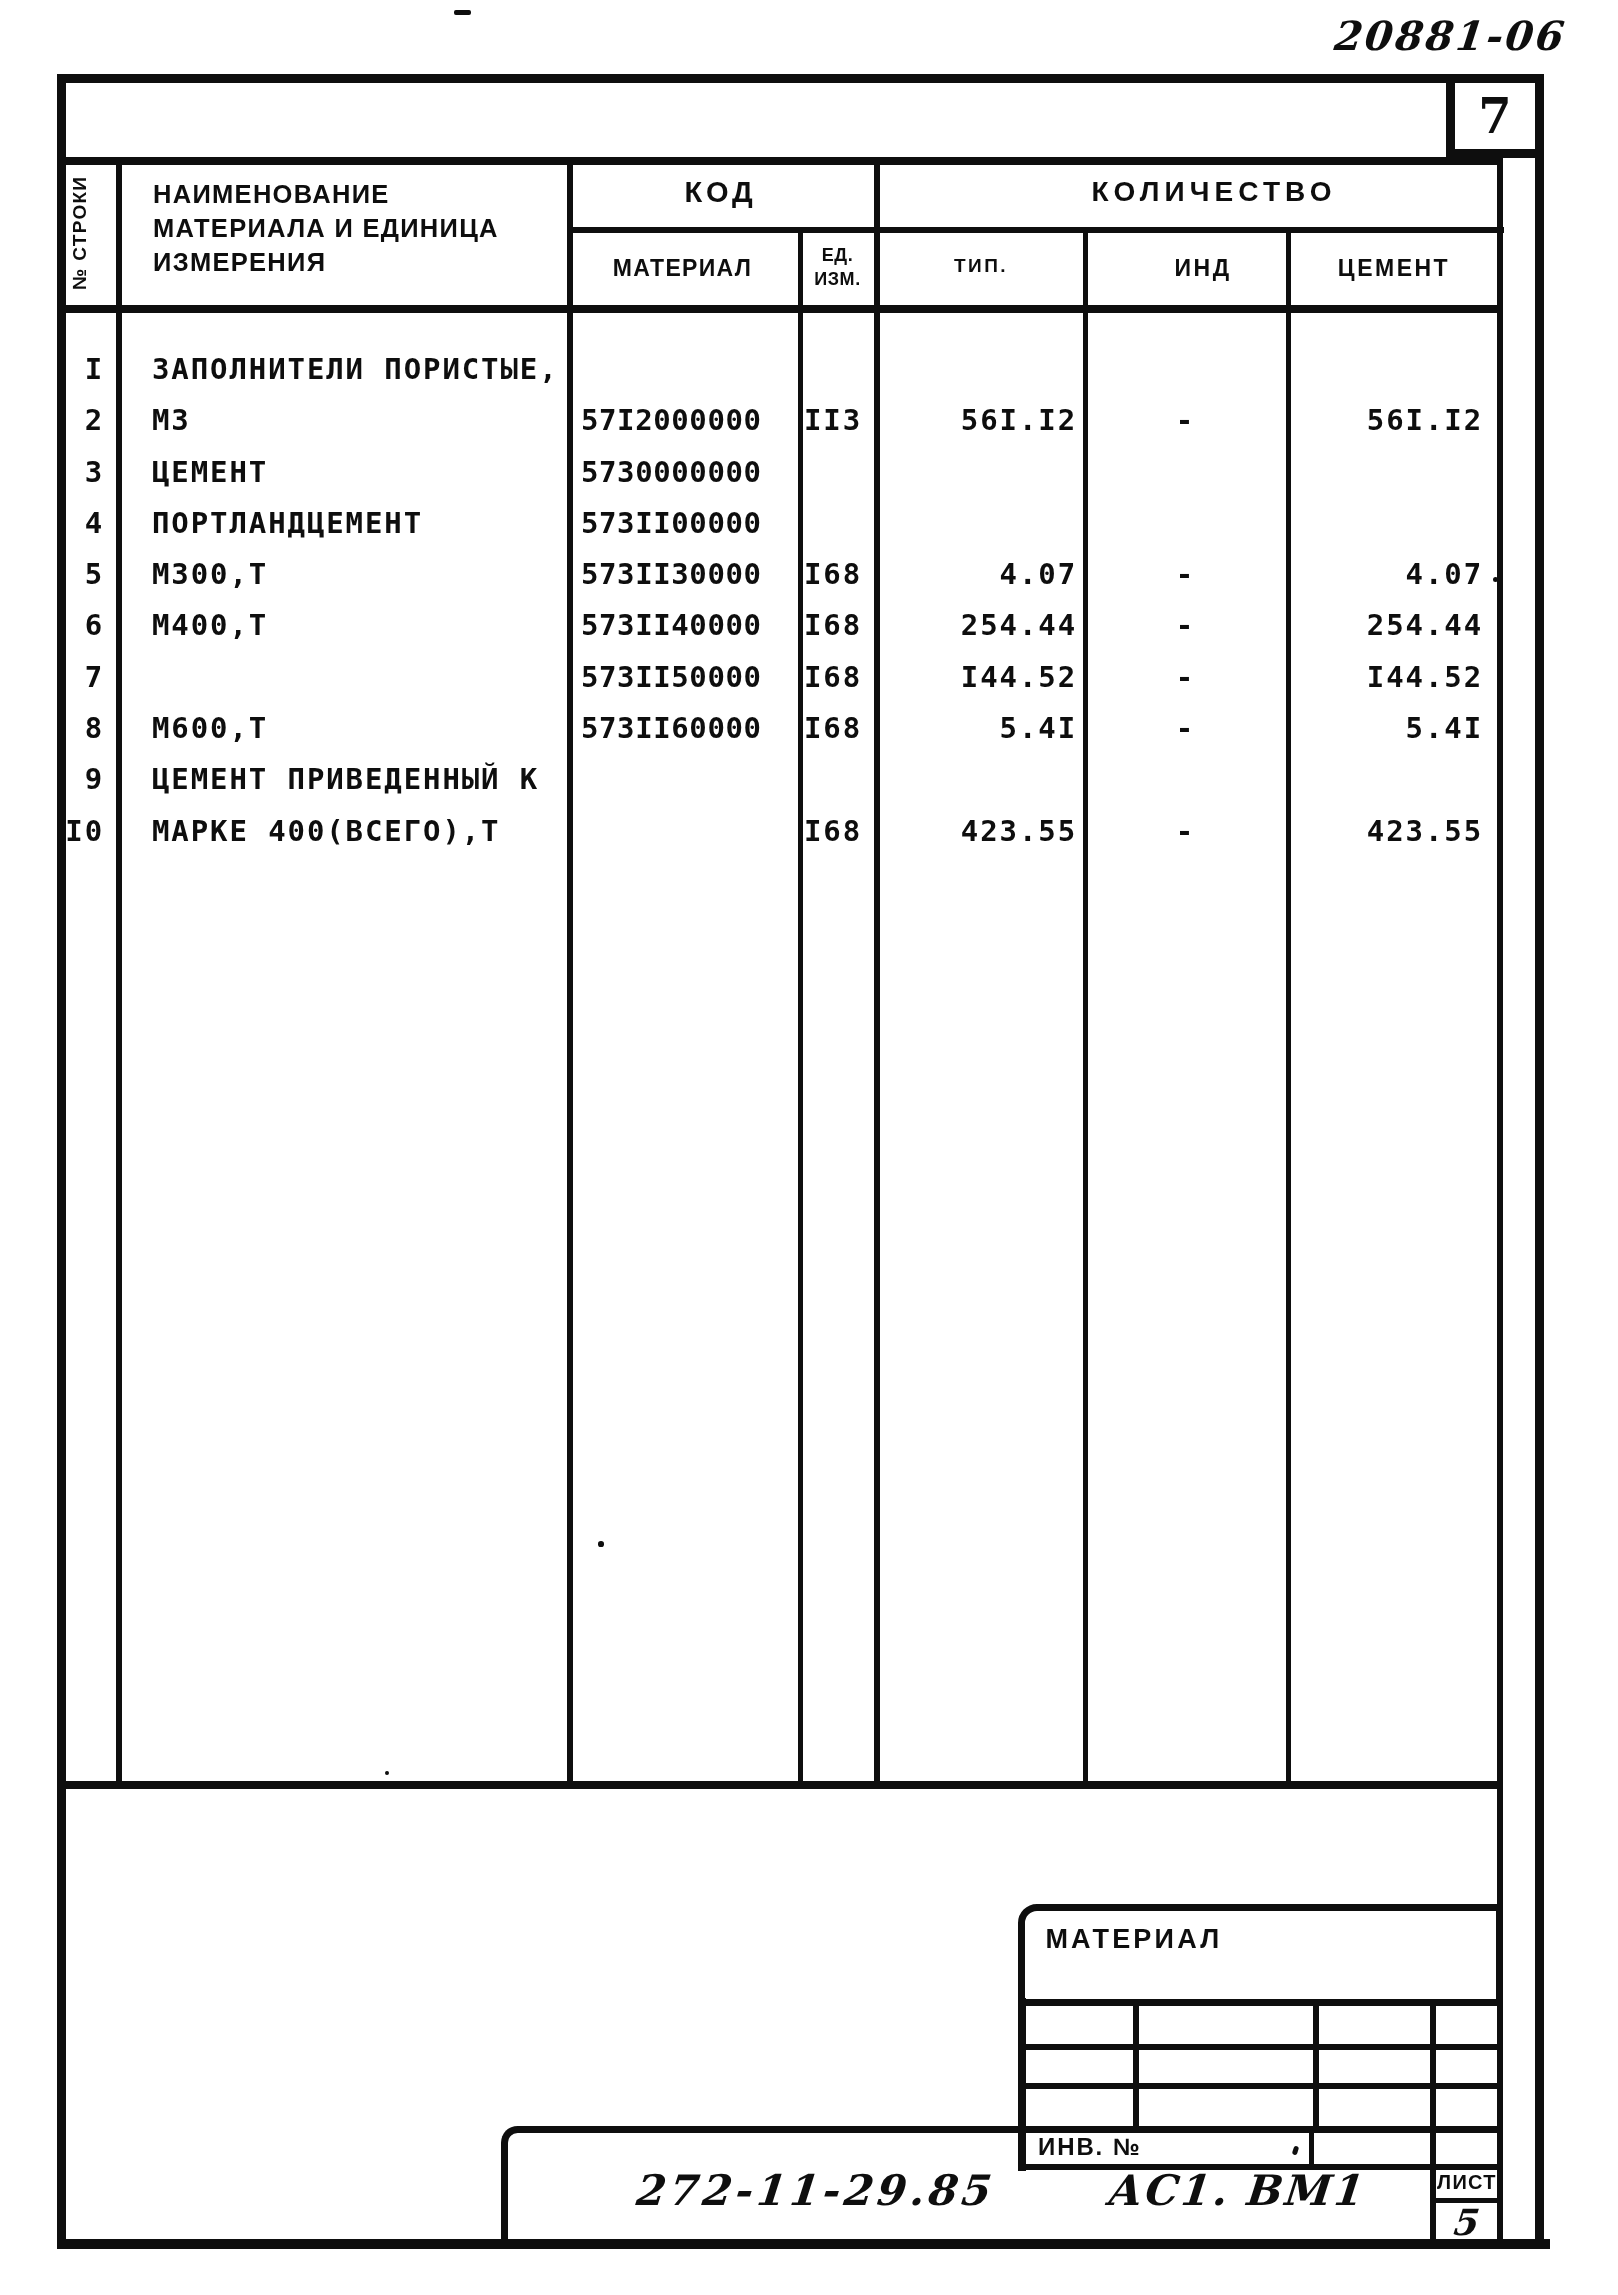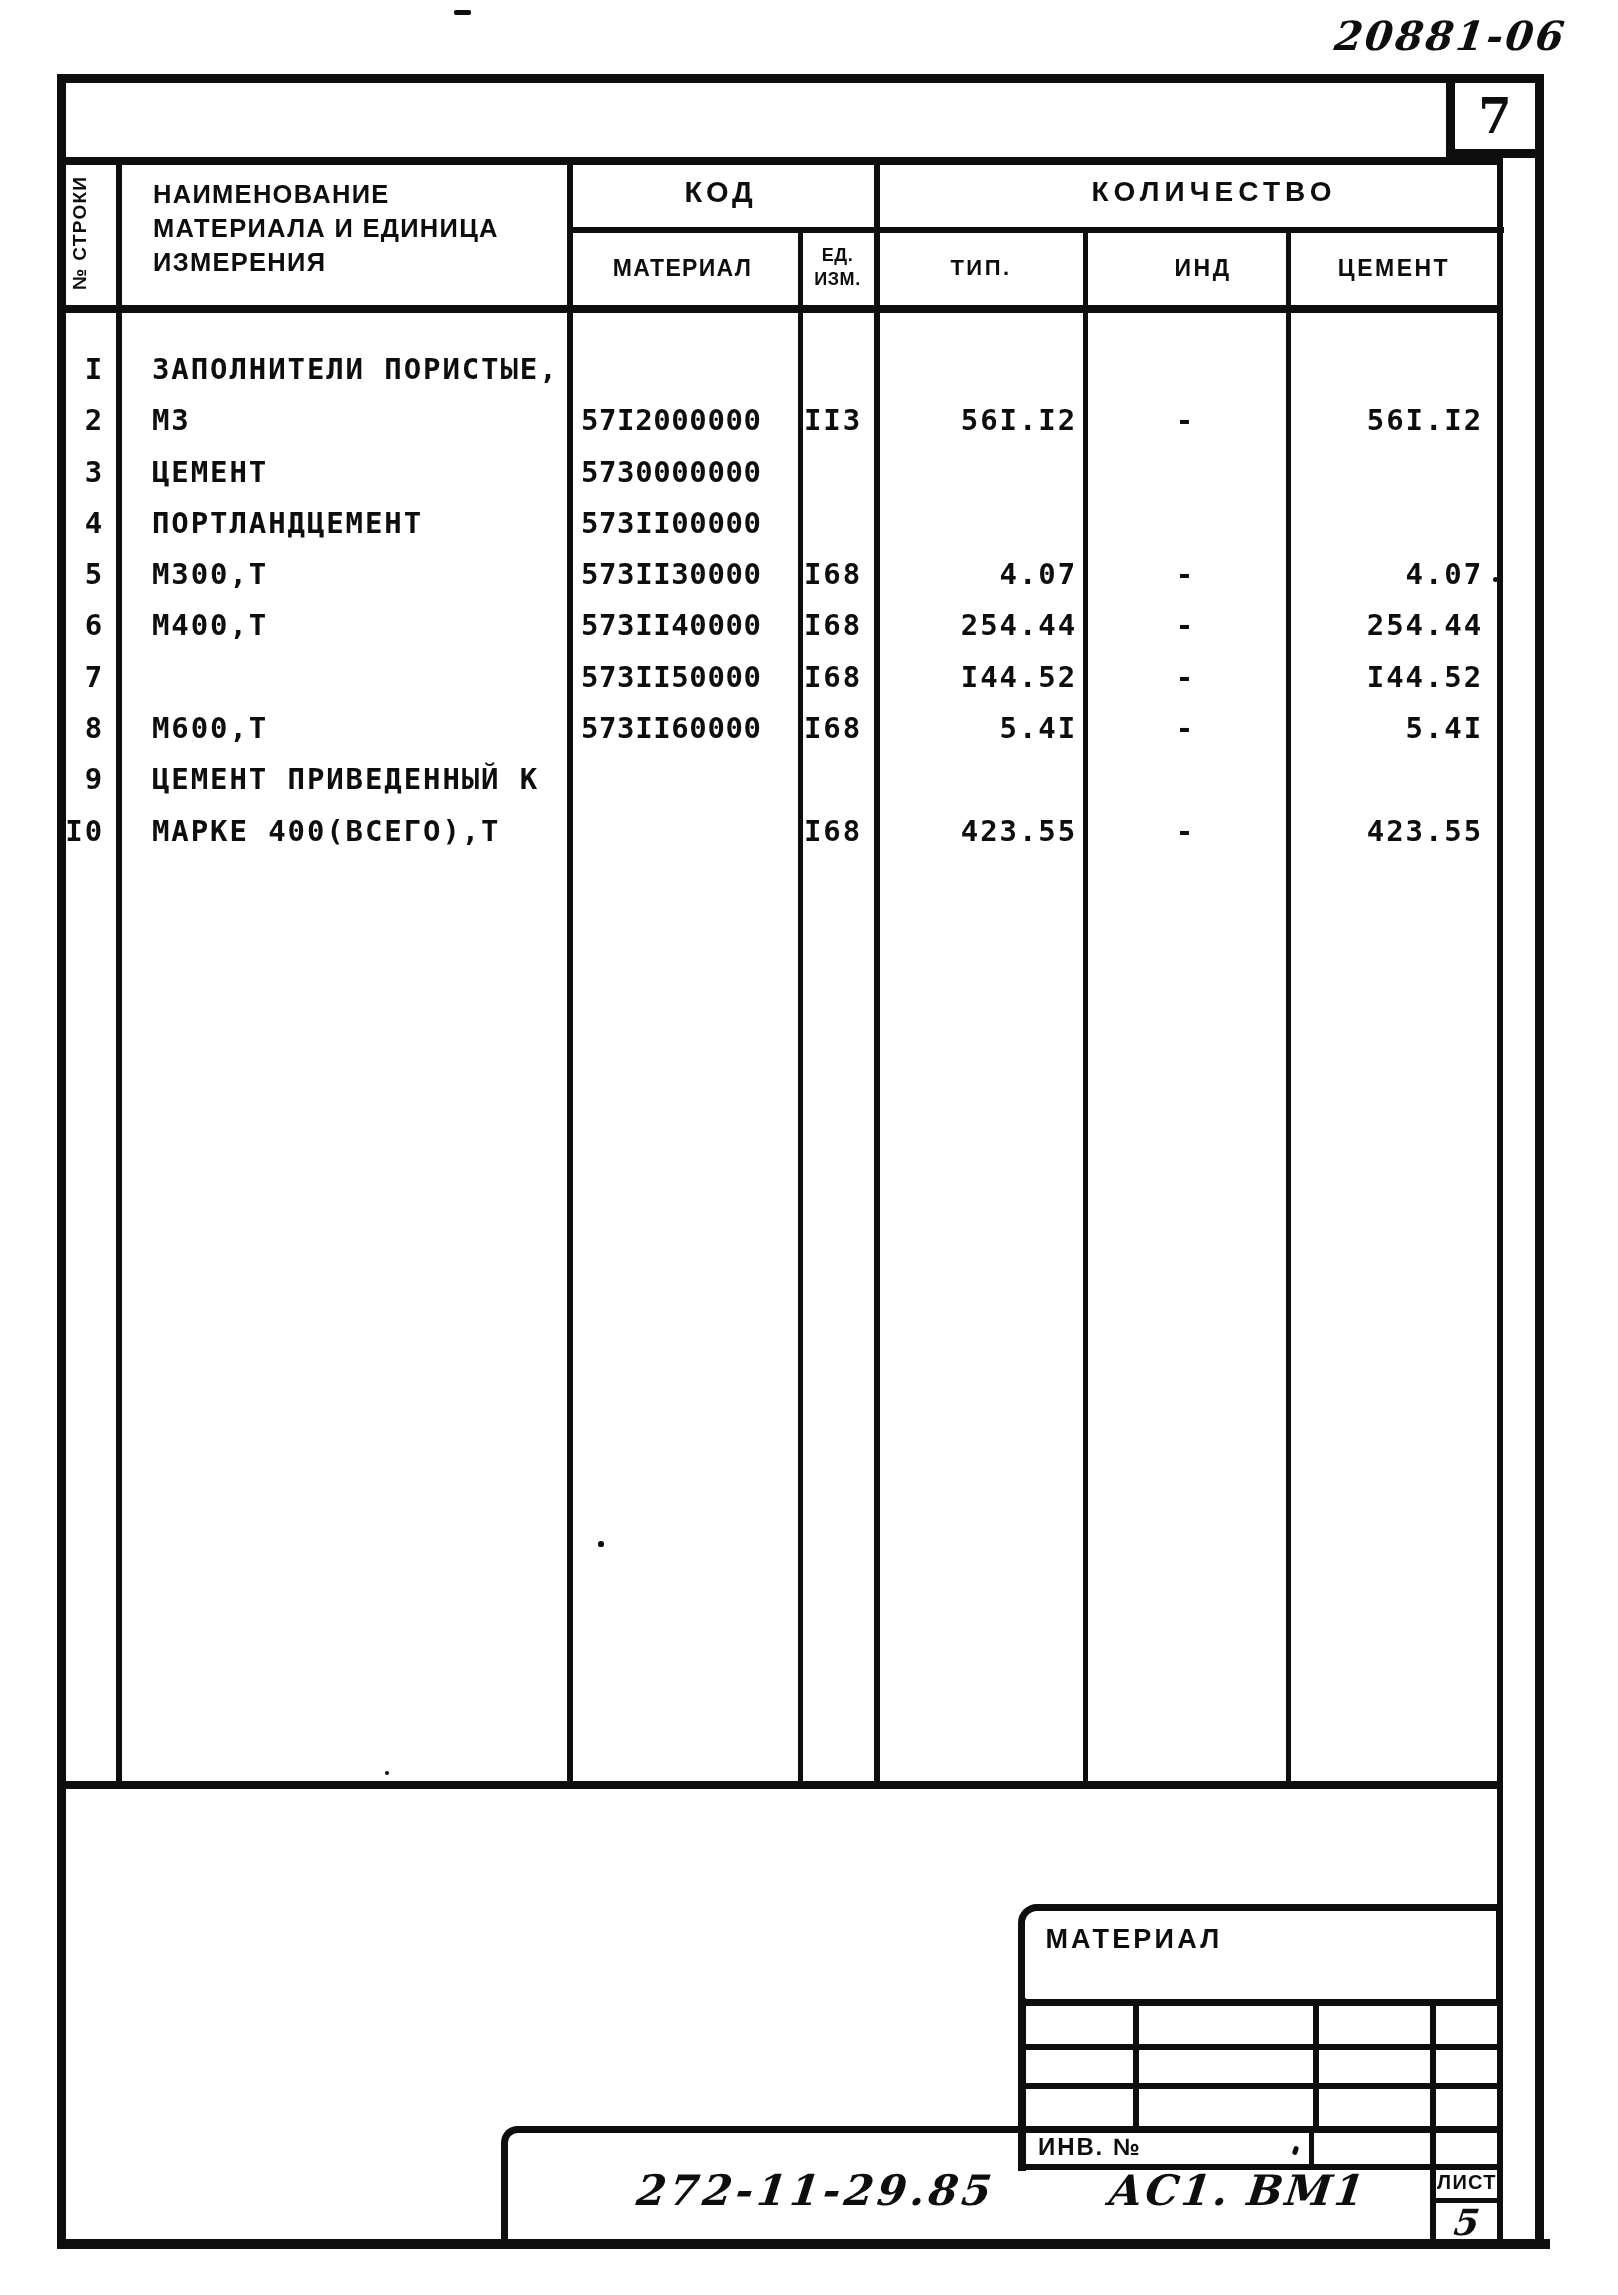--- a/index.html
+++ b/index.html
@@ -90,21 +90,21 @@
   <div class="st" style="left:153px;top:180px;font-size:25.5px;letter-spacing:1.3px;">НАИМЕНОВАНИЕ</div>
   <div class="st" style="left:153px;top:214px;font-size:25.5px;letter-spacing:1.3px;">МАТЕРИАЛА И ЕДИНИЦА</div>
   <div class="st" style="left:153px;top:248px;font-size:25.5px;letter-spacing:1.3px;">ИЗМЕРЕНИЯ</div>
 
   <div class="st center" style="left:567px;top:176px;width:307px;font-size:29px;letter-spacing:3.8px;">КОД</div>
   <div class="st center" style="left:874px;top:176px;width:680px;font-size:28px;letter-spacing:5.1px;">КОЛИЧЕСТВО</div>
 
   <div class="st center" style="left:567px;top:255px;width:231px;font-size:23px;letter-spacing:1.3px;">МАТЕРИАЛ</div>
   <div class="st center" style="left:801px;top:245px;width:73px;font-size:18px;letter-spacing:0.6px;">ЕД.</div>
   <div class="st center" style="left:801px;top:269px;width:73px;font-size:18px;letter-spacing:0.6px;">ИЗМ.</div>
-  <div class="st center" style="left:874px;top:255px;width:214px;font-size:22px;letter-spacing:2.5px;">ТИП.</div>
+  <div class="st center" style="left:874px;top:255px;width:214px;font-size:19px;letter-spacing:2.5px;">ТИП.</div>
   <div class="st center" style="left:1088px;top:255px;width:198px;font-size:23px;letter-spacing:2.5px;margin-left:16px;">ИНД</div>
   <div class="st center" style="left:1291px;top:255px;width:206px;font-size:23px;letter-spacing:2.5px;">ЦЕМЕНТ</div>
 
   <div id="rows">
       <div class="row" style="top: 344px;">
         <div class="cell tw col-num">I</div>
         <div class="cell tw col-name">ЗАПОЛНИТЕЛИ ПОРИСТЫЕ,</div>
       </div>
       <div class="row" style="top: 395px;">
         <div class="cell tw col-num">2</div>

